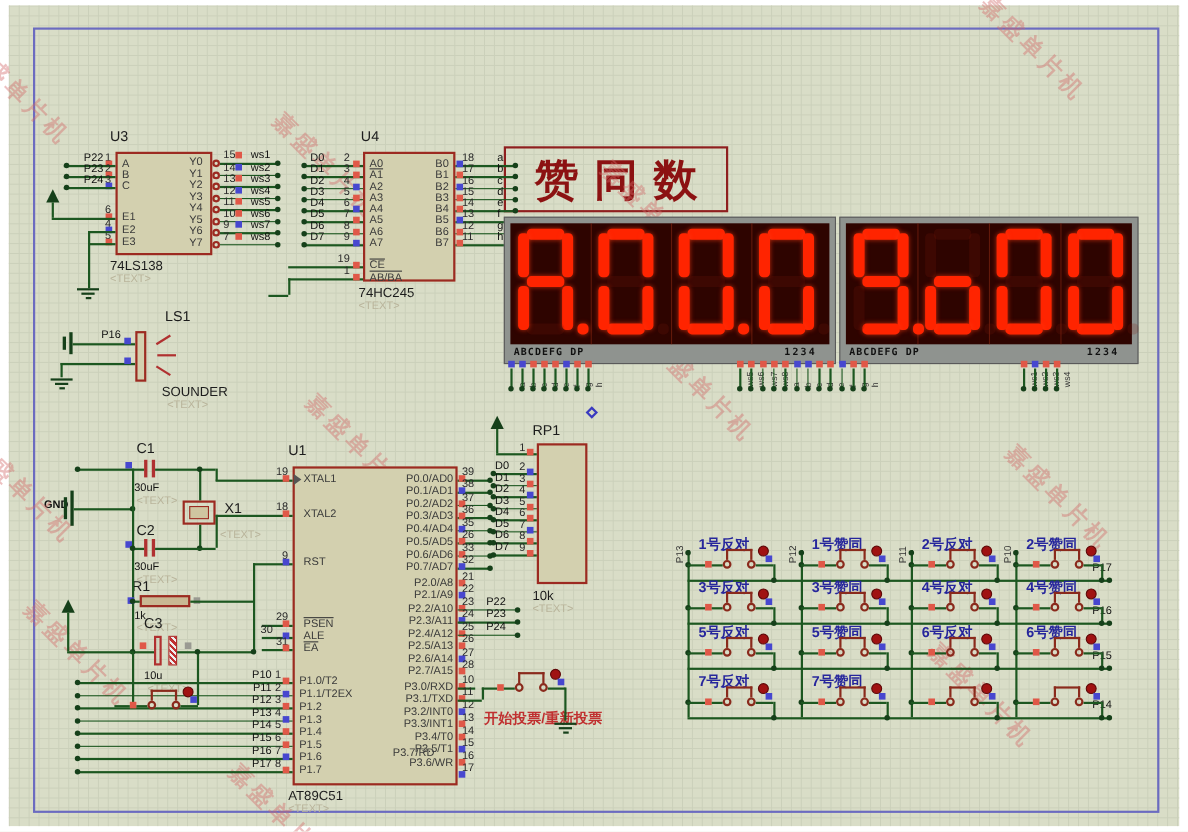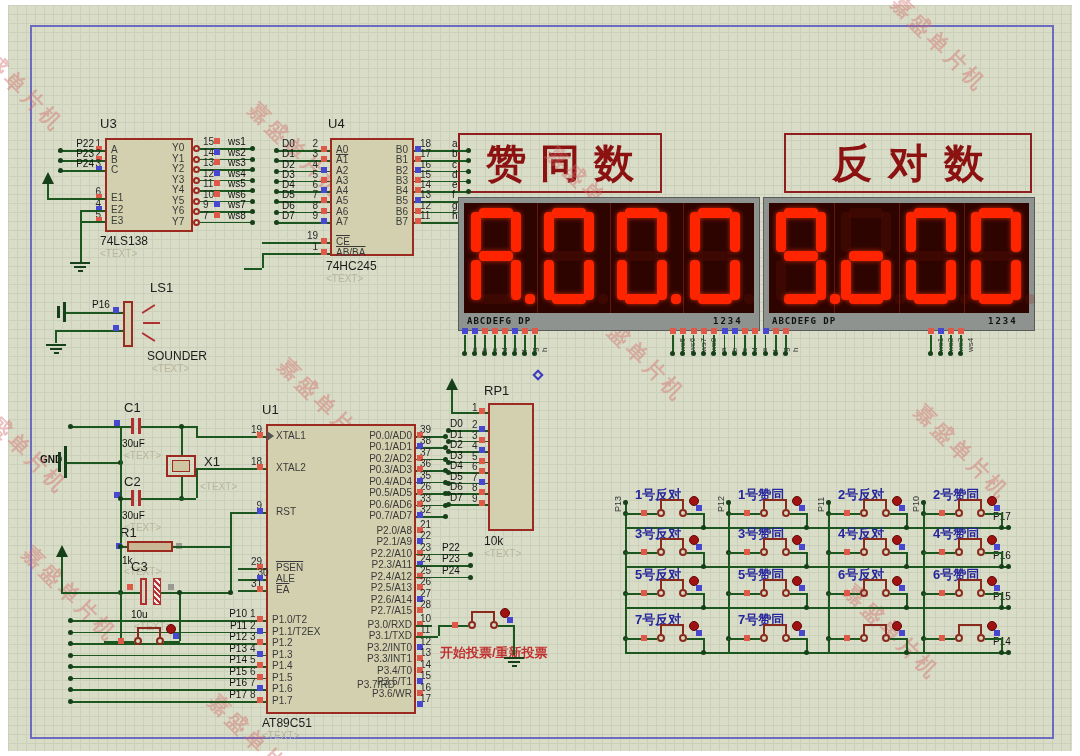--- a/index.html
+++ b/index.html
@@ -54,21 +54,20 @@
   .startlabel{position:absolute;font-size:13px;font-weight:bold;color:#c03030;white-space:nowrap}
   .clk{position:absolute;width:0;height:0;border-top:5px solid transparent;border-bottom:5px solid transparent;border-left:7px solid #555}
 </style>
 </head>
 <body>
 
 <div id="sheet"></div>
 <div id="frame"></div>
 <div id="stage">
   <div class="hdrbox" style="left:458px;top:133px;width:204px;height:60px;letter-spacing:14px;padding-left:14px">赞同数</div>
-  <div class="hdrbox" style="left:784px;top:133px;width:248px;height:60px;letter-spacing:16px;padding-left:16px">反对数</div>
 
   <div class="t ref" style="left:100px;top:118px">U3</div>
   <div class="t part" style="left:100px;top:235px">74LS138</div>
   <div class="t ph" style="left:100px;top:248px">&lt;TEXT&gt;</div>
 
   <div class="t ref" style="left:328px;top:118px">U4</div>
   <div class="t part" style="left:326px;top:260px">74HC245</div>
   <div class="t ph" style="left:326px;top:273px">&lt;TEXT&gt;</div>
 
   <div class="t ref" style="left:262px;top:404px">U1</div>
@@ -515,21 +514,21 @@
     <div class="t pname " style="left: 276px; top: 506px; position: absolute;">RST</div>
     <div class="wire" style="left: 230px; top: 512px; width: 36px; height: 1.6px; position: absolute;"></div>
     <div class="t pnum" style="left: 238px; top: 500px; position: absolute; width: 24px; text-align: right;">9</div>
     <div class="sq b" style="left: 257px; top: 508px; position: absolute;"></div>
     <div class="t pname ov" style="left: 276px; top: 562px; position: absolute;">PSEN</div>
     <div class="wire" style="left: 238px; top: 568px; width: 28px; height: 1.6px; position: absolute;"></div>
     <div class="t pnum" style="left: 238px; top: 556px; position: absolute; width: 24px; text-align: right;">29</div>
     <div class="sq r" style="left: 257px; top: 564px; position: absolute;"></div>
     <div class="t pname " style="left: 276px; top: 573px; position: absolute;">ALE</div>
     <div class="wire" style="left: 238px; top: 579px; width: 28px; height: 1.6px; position: absolute;"></div>
-    <div class="t pnum" style="left: 251px; top: 567px; position: absolute; width: 24px; text-align: center;">30</div>
+    <div class="t pnum" style="left: 224px; top: 567px; position: absolute; width: 24px; text-align: right;">30</div>
     <div class="sq b" style="left: 257px; top: 575px; position: absolute;"></div>
     <div class="t pname ov" style="left: 276px; top: 584px; position: absolute;">EA</div>
     <div class="wire" style="left: 238px; top: 590px; width: 28px; height: 1.6px; position: absolute;"></div>
     <div class="t pnum" style="left: 238px; top: 578px; position: absolute; width: 24px; text-align: right;">31</div>
     <div class="sq r" style="left: 257px; top: 586px; position: absolute;"></div>
     <div class="t pname" style="left: 272px; top: 614px; position: absolute;">P1.0/T2</div>
     <div class="wire" style="left: 70px; top: 620px; width: 196px; height: 1.6px; position: absolute;"></div>
     <div class="dot" style="left: 68px; top: 618px; position: absolute;"></div>
     <div class="t plabel" style="left: 205px; top: 608px; position: absolute; width: 42px; text-align: right;">P10</div>
     <div class="t pnum" style="left: 250px; top: 608px; position: absolute;">1</div>

